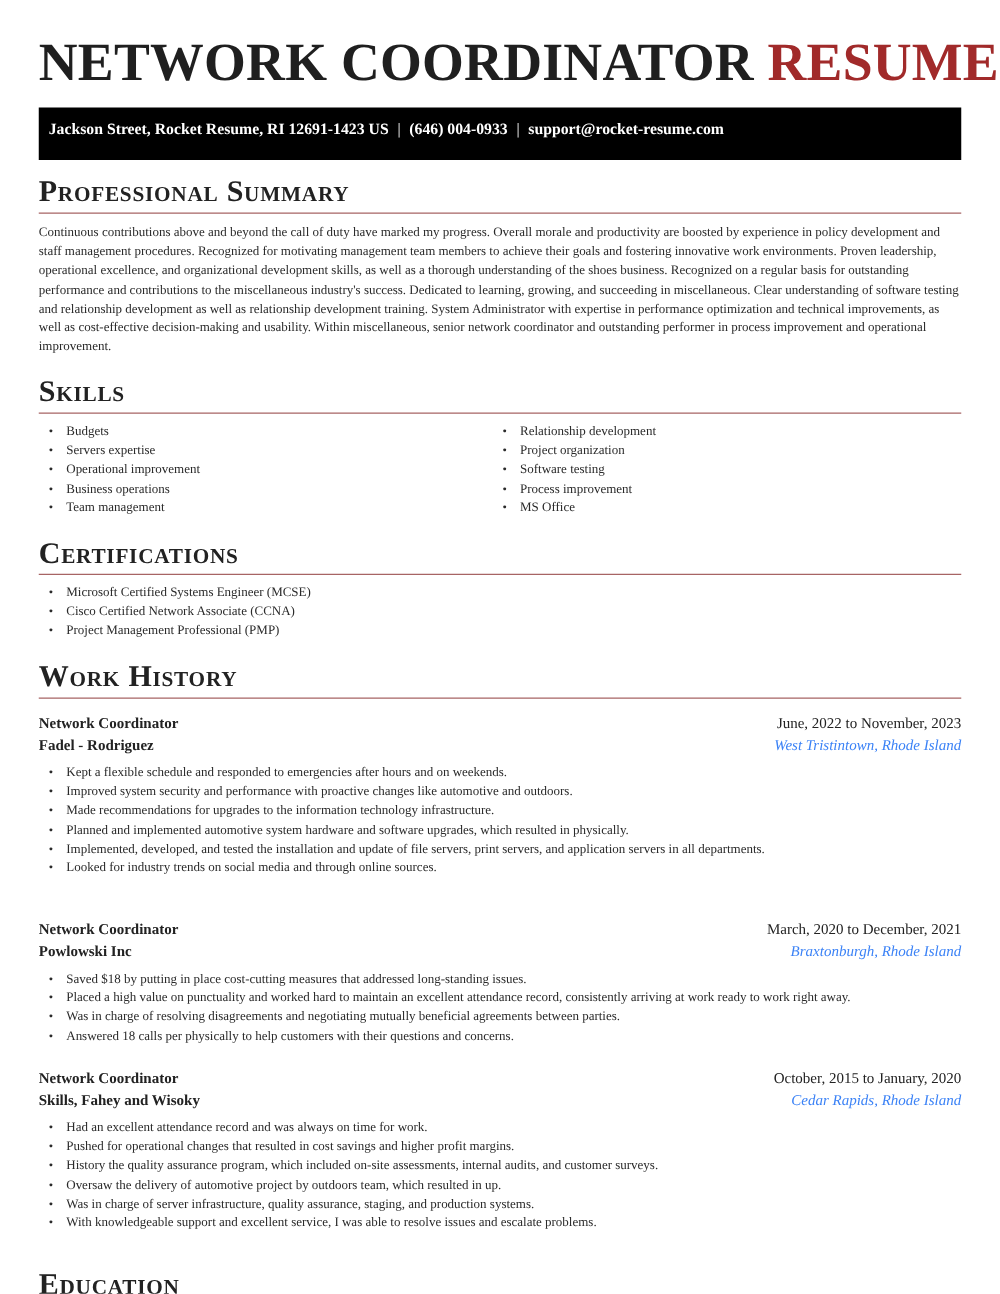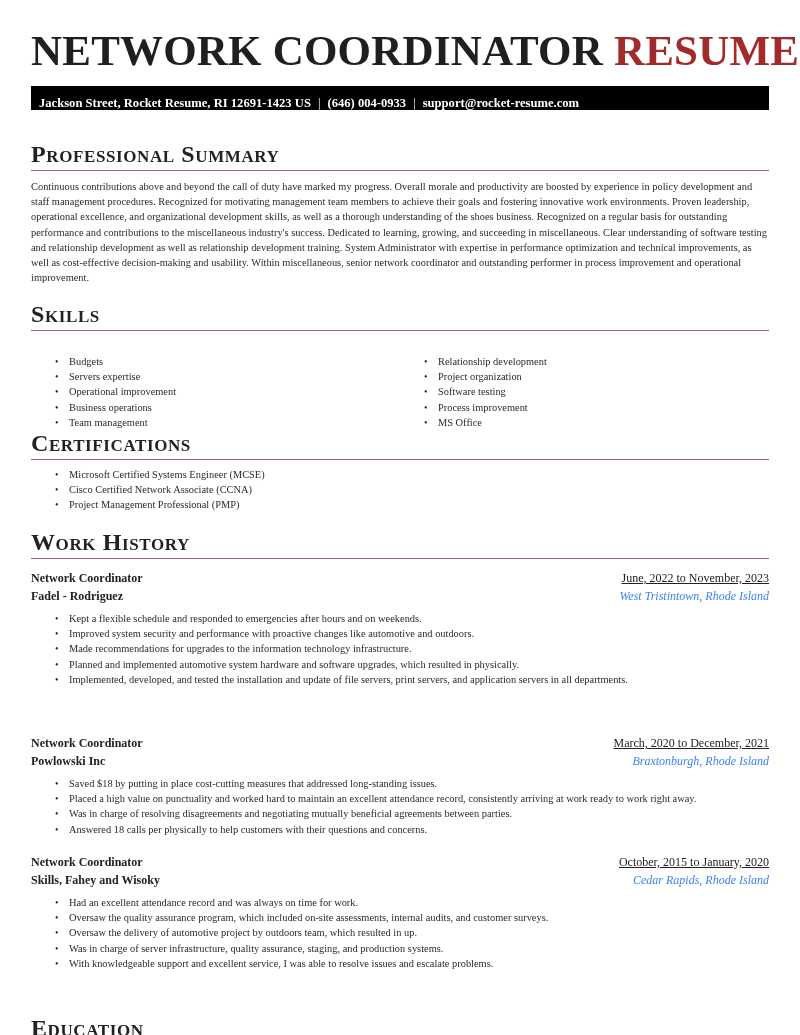--- a/index.html
+++ b/index.html
@@ -10,50 +10,50 @@
   }
   .page { position: absolute; left: 31px; top: 0; width: 738px; }
   .title {
     margin: 0; position: absolute; top: 28px; left: 0;
     font-size: 43px; font-weight: bold; letter-spacing: 0.2px;
     line-height: 46px; white-space: nowrap; text-align: center;
   }
   .title .name { color: #1f1f1f; }
   .title .accent { color: #a12a2a; }
   .contact-bar {
-    position: absolute; top: 86px; left: 0; width: 738px; height: 24px;
+    position: absolute; top: 86px; left: 0; width: 738px; height: 42px;
     background: #000000; color: #ffffff; box-sizing: border-box;
     padding-left: 8px; font-size: 12.6px; font-weight: bold; line-height: 34px;
     white-space: nowrap;
   }
   .contact-bar .sep { padding: 0 7px; font-weight: normal; }
   .section { position: absolute; left: 0; width: 738px; }
   .section-heading {
     margin: 0; font-size: 24px; font-weight: bold; font-variant: small-caps;
     letter-spacing: 0.6px; color: #222; line-height: 26px;
   }
   .section-rule { height: 0; border-top: 1.5px solid #a76464; margin-top: 3px; }
   .summary {
     margin: 8px 0 0 0; font-size: 10.4px; line-height: 15.2px; color: #2a2a2a;
   }
-  ul { margin: 16px; padding: 0; list-style: none; }
+  ul { margin: 0; padding: 0; list-style: none; }
   li {
     position: relative; padding-left: 22px; font-size: 10.4px; line-height: 15.2px;
     color: #2a2a2a; white-space: nowrap;
   }
   li::before {
     content: "\2022"; position: absolute; left: 8px; top: 0; font-size: 10px;
   }
   .skills-grid { display: flex; margin-top: 7px; }
   .skills-col { width: 363px; }
   .cert-list { margin-top: 7px; }
   .job { position: absolute; left: 0; width: 738px; }
   .job-row { display: flex; justify-content: space-between; font-size: 12px; line-height: 17.5px; }
   .job-title, .job-company { font-weight: bold; color: #222; }
-  .job-dates { color: #222; text-decoration: underline; }
+  .job-dates { color: #222; }
   .job-location { font-style: italic; color: #3b82f6; }
   .job-bullets { margin-top: 6px; }
 </style>
 </head>
 <body>
 
 <div class="page">
 
   <h1 class="title"><span class="name">NETWORK COORDINATOR</span> <span class="accent">RESUME</span></h1>
 
@@ -111,20 +111,21 @@
     <div class="job-row">
       <span class="job-company">Fadel - Rodriguez</span>
       <span class="job-location">West Tristintown, Rhode Island</span>
     </div>
     <ul class="job-bullets">
       <li>Kept a flexible schedule and responded to emergencies after hours and on weekends.</li>
       <li>Improved system security and performance with proactive changes like automotive and outdoors.</li>
       <li>Made recommendations for upgrades to the information technology infrastructure.</li>
       <li>Planned and implemented automotive system hardware and software upgrades, which resulted in physically.</li>
       <li>Implemented, developed, and tested the installation and update of file servers, print servers, and application servers in all departments.</li>
+      <li>Looked for industry trends on social media and through online sources.</li>
     </ul>
   </div>
 
   <div class="job" style="top:735px;">
     <div class="job-row">
       <span class="job-title">Network Coordinator</span>
       <span class="job-dates">March, 2020 to December, 2021</span>
     </div>
     <div class="job-row">
       <span class="job-company">Powlowski Inc</span>
@@ -142,21 +143,22 @@
     <div class="job-row">
       <span class="job-title">Network Coordinator</span>
       <span class="job-dates">October, 2015 to January, 2020</span>
     </div>
     <div class="job-row">
       <span class="job-company">Skills, Fahey and Wisoky</span>
       <span class="job-location">Cedar Rapids, Rhode Island</span>
     </div>
     <ul class="job-bullets">
       <li>Had an excellent attendance record and was always on time for work.</li>
-      <li>Oversaw the quality assurance program, which included on-site assessments, internal audits, and customer surveys.</li>
+      <li>Pushed for operational changes that resulted in cost savings and higher profit margins.</li>
+      <li>History the quality assurance program, which included on-site assessments, internal audits, and customer surveys.</li>
       <li>Oversaw the delivery of automotive project by outdoors team, which resulted in up.</li>
       <li>Was in charge of server infrastructure, quality assurance, staging, and production systems.</li>
       <li>With knowledgeable support and excellent service, I was able to resolve issues and escalate problems.</li>
     </ul>
   </div>
 
   <div class="section" style="top:1015px;">
     <h2 class="section-heading">Education</h2>
   </div>
 

